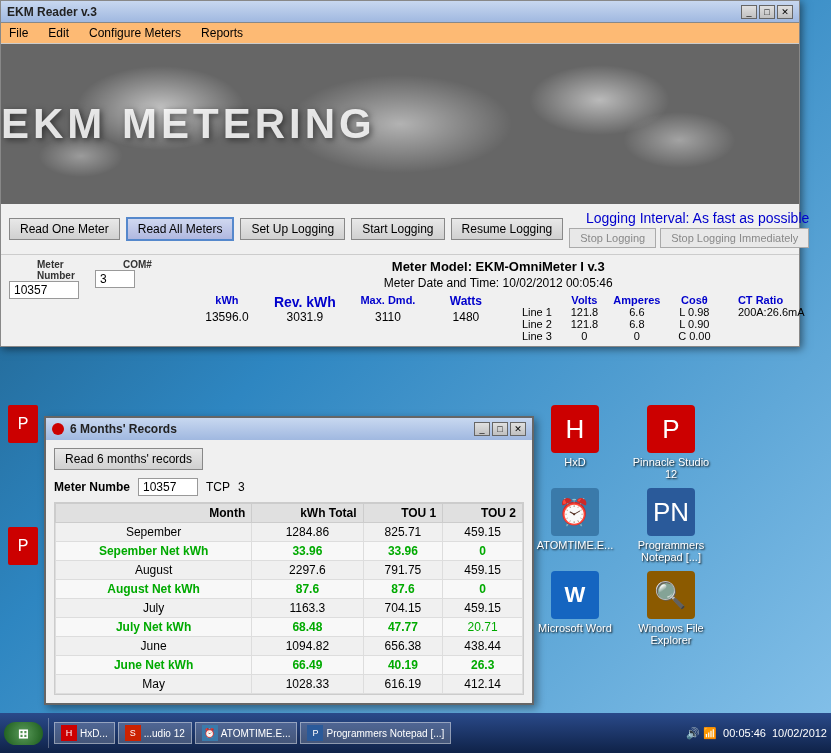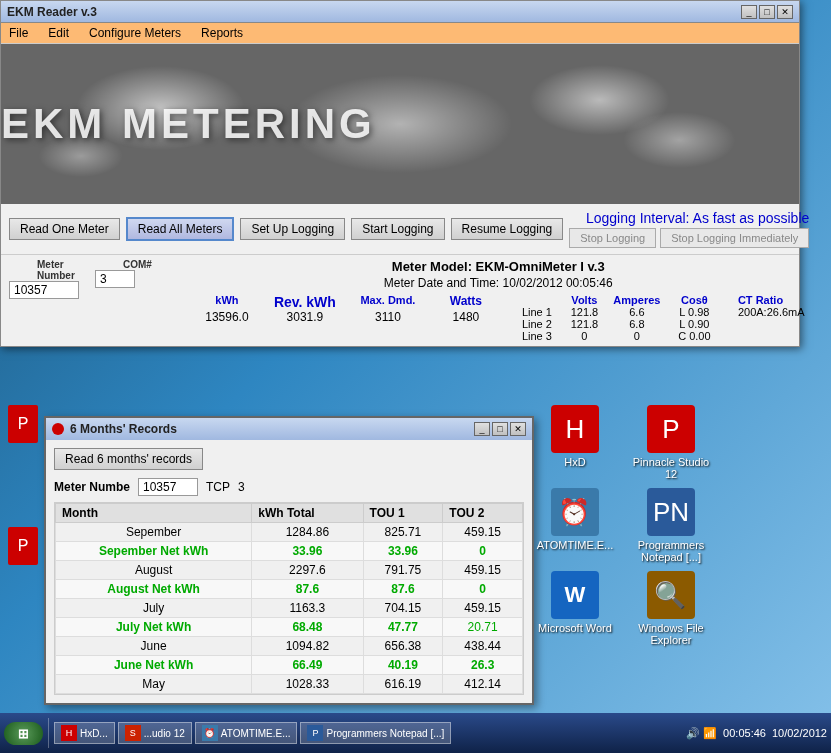--- a/index.html
+++ b/index.html
@@ -234,21 +234,21 @@
 
     .months-table {
       width: 100%;
       border-collapse: collapse;
       font-size: 12px;
     }
     .months-table th {
       background: #e0e0e0;
       border: 1px solid #ccc;
       padding: 2px 6px;
-      text-align: left;
+      text-align: right;
       font-weight: bold;
     }
     .months-table td {
       border: 1px solid #ddd;
       padding: 2px 6px;
       text-align: center;
     }
     .months-table tr:nth-child(even) td { background: #f8f8f8; }
     .net-row td { color: #00aa00; font-weight: bold; }
 

